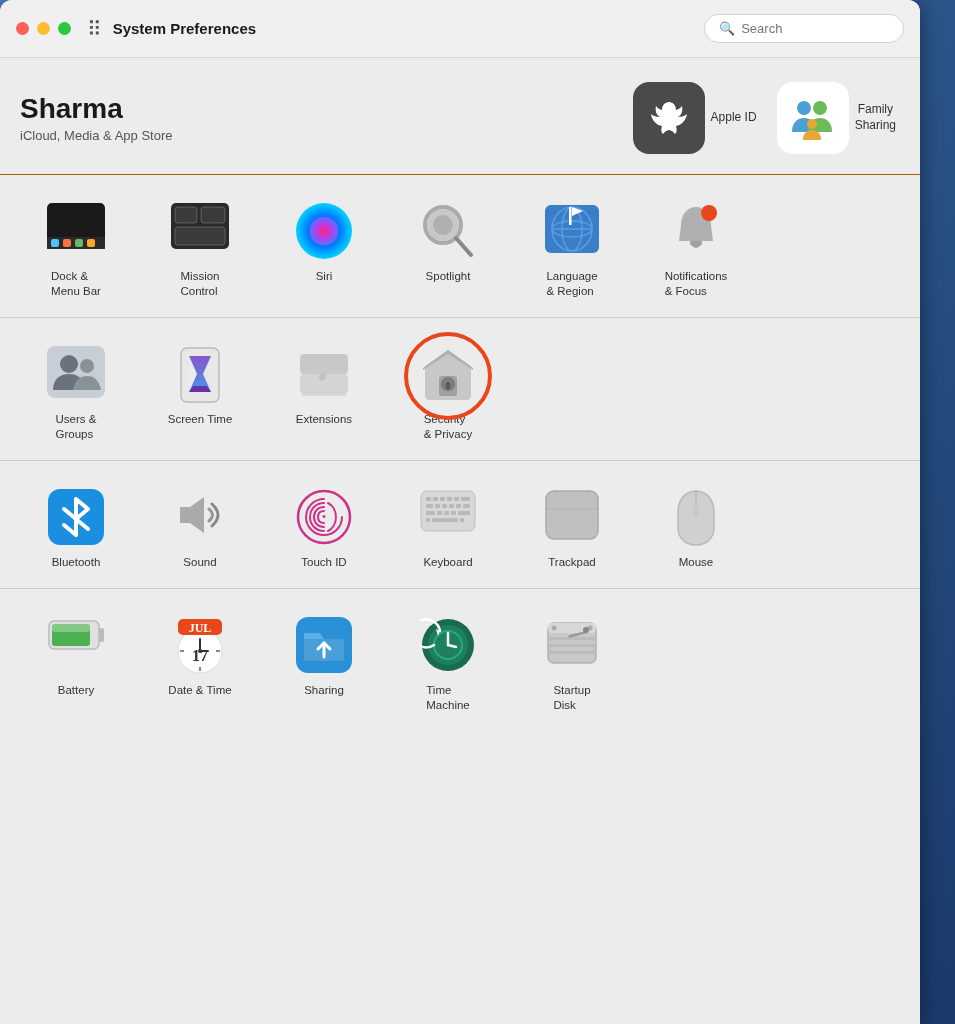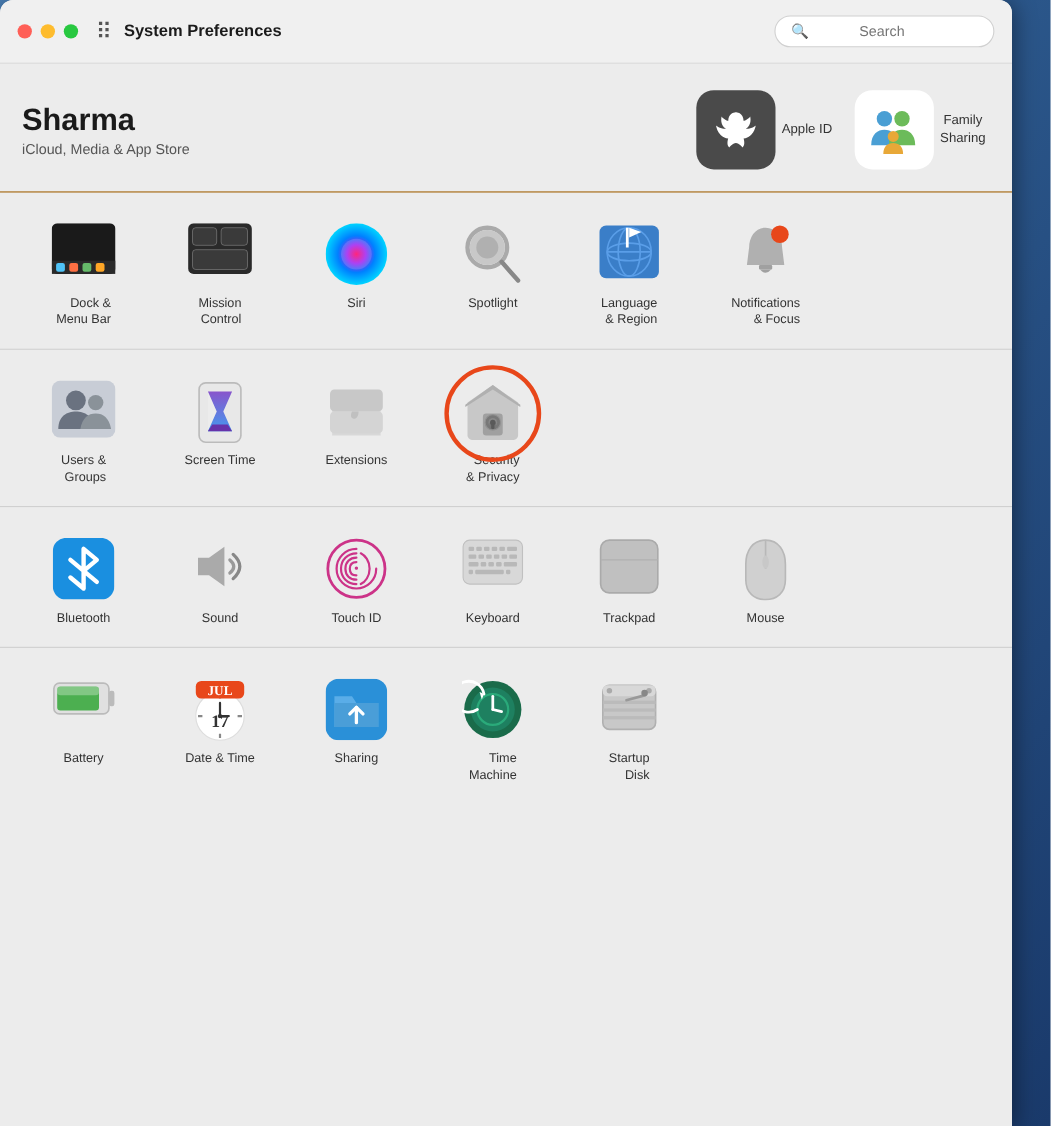--- a/index.html
+++ b/index.html
@@ -72,21 +72,20 @@
       color: #999;
       font-size: 13px;
     }
     .search-input {
       border: none;
       outline: none;
       font-size: 13px;
       color: #999;
       background: transparent;
       width: 150px;
-      margin-left: 40px;
     }
     
     .content {
       flex: 1;
       overflow-y: auto;
       background: #ececec;
       padding: 0;
     }
     
     .user-section {
@@ -171,21 +170,21 @@
       display: flex;
       align-items: flex-start;
       justify-content: center;
       margin-bottom: 6px;
       position: relative;
       font-family: Liberation Serif, serif;
     }
     .pref-label {
       font-size: 11.5px;
       color: #333;
-      text-align: right;
+      text-align: left;
       line-height: 1.3;
     }
     
     .security-ring {
       position: absolute;
       width: 88px;
       height: 88px;
       border-radius: 50%;
       border: 4px solid #e8471a;
       top: 50%;

